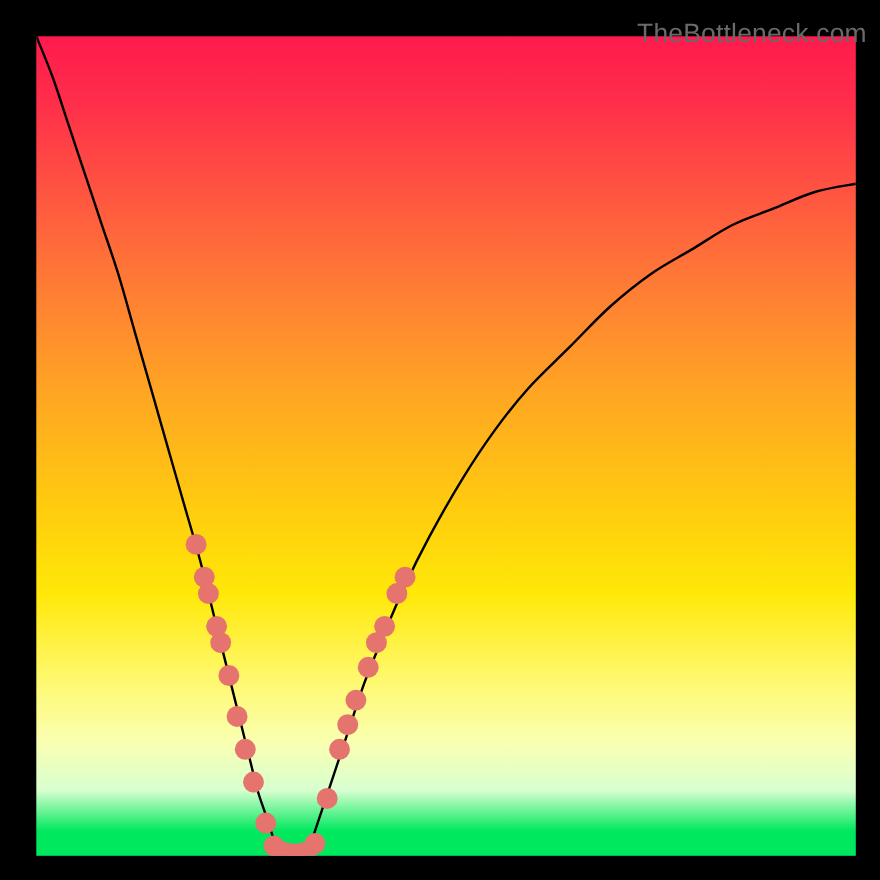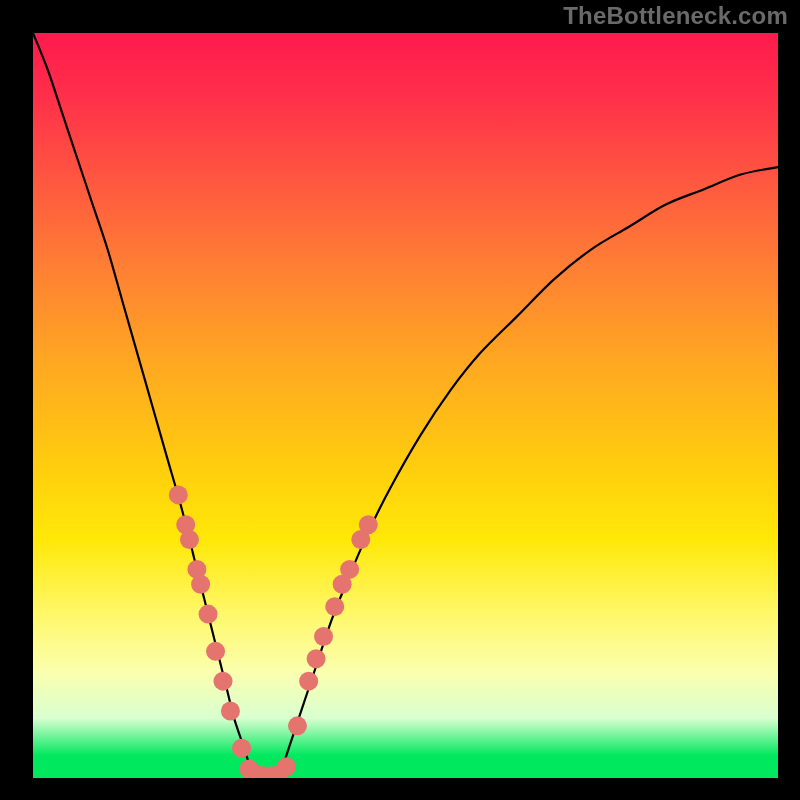--- a/index.html
+++ b/index.html
@@ -32,25 +32,25 @@
       #ffcd0e 58%,
       #ffe808 68%,
       #fff86a 78%,
       #faffb0 86%,
       #d8ffd0 92%,
       #00e85e 97%,
       #00e85e 100%);
   }
   .watermark {
     position: absolute;
-    top: 2px;
+    top: 17px;
     right: 12px;
     color: #6a6a6a;
     font-size: 24px;
-    font-weight: 700;
+    font-weight: 400;
     letter-spacing: 0.2px;
     z-index: 5;
   }
   svg.curve {
     position: absolute;
     left: 0;
     top: 0;
     width: 745px;
     height: 745px;
   }

